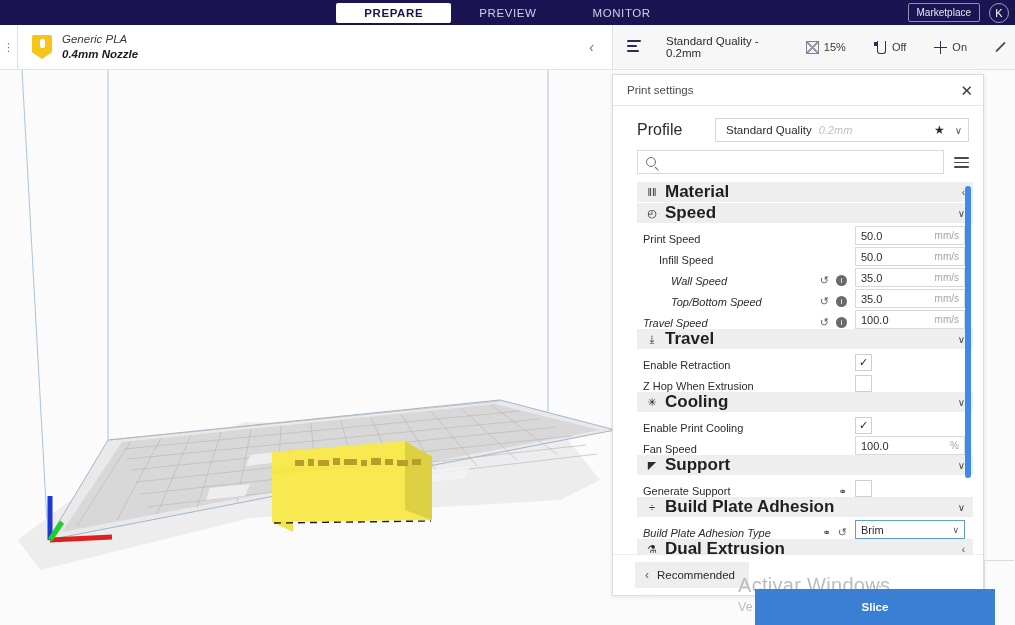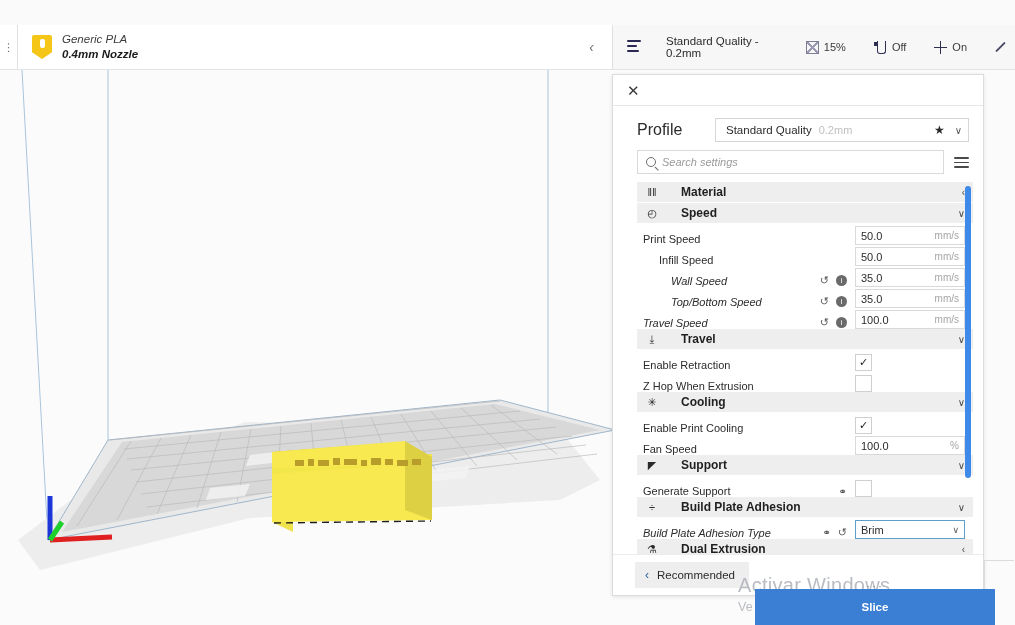--- a/index.html
+++ b/index.html
@@ -147,21 +147,21 @@
 
   .sp-profile-row {
     display: flex; align-items: center; padding: 12px 14px 8px 24px; gap: 0;
   }
   .sp-profile-label { font-size: 16px; color: #2b2b2b; width: 78px; }
   .profile-select {
     flex: 1 1 auto; height: 24px; border: 1px solid #d6d6d6; background:#fff;
     display: flex; align-items: center; padding: 0 6px 0 10px; cursor: pointer;
   }
   .profile-name { font-size: 11.5px; color: #2b2b2b; }
-  .profile-sub { font-size: 11px; color: #bfbfbf; margin-left: 7px; flex:1 1 auto; }
+  .profile-sub { font-size: 11px; color: #bfbfbf; margin-left: 7px; flex:1 1 auto;font-style:italic; }
   .star-icon { color: #2b2b2b; font-size: 12px; margin-right: 10px; }
   .chev { color: #555; font-size: 10px; }
 
   .sp-search-row {
     display: flex; align-items: center; padding: 0 14px 8px 24px; gap: 10px;
   }
   .search-box {
     flex: 1 1 auto; height: 24px; border: 1px solid #d9d9d9; background: #fff;
     display: flex; align-items: center; padding: 0 8px; gap: 6px;
   }
@@ -186,21 +186,21 @@
     flex: 1 1 auto; position: relative; overflow: hidden;
     margin: 0 10px 0 24px; border-top: 0;
   }
   .sp-list { position: relative; }
 
   .cat-row {
     height: 21px; background: #eeeeee; display: flex; align-items: center;
     padding: 0 8px 0 6px; cursor: pointer; border-bottom: 1px solid #fff;
   }
   .cat-icon { width: 18px; text-align: center; font-size: 11px; color:#2b2b2b; flex:none; }
-  .cat-label { font-size: 12px; font-weight: 700; color: #1f1f1f; flex: 1 1 auto; margin-left: 20px; }
+  .cat-label { font-size: 17px; font-weight: 700; color: #1f1f1f; flex: 1 1 auto; margin-left: 4px; }
   .cat-chev { font-size: 10px; color: #4a4a4a; }
 
   .set-row {
     height: 21px; display: flex; align-items: flex-end; padding: 0 8px 0 6px;
     background: #fff;
   }
   .set-label { font-size: 11px; color: #2b2b2b; flex: 1 1 auto; }
   .set-label.indent1 { padding-left: 16px; }
   .set-label.indent2 { padding-left: 28px; }
   .set-label.italic { font-style: italic; }
@@ -268,20 +268,31 @@
   .panel-outline {
     position: absolute; left: 984px; top: 560px; width: 30px; height: 60px;
     border-left: 1px solid #dcdcdc; border-top: 1px solid #dcdcdc;
   }
 </style>
 </head>
 <body>
 
 <div id="app">
 
+  <div class="topbar">
+    <div class="stage-tabs" id="stage-tabs">
+        <button class="stage-tab active">PREPARE</button>
+        <button class="stage-tab">PREVIEW</button>
+        <button class="stage-tab">MONITOR</button>
+      </div>
+    <div class="topbar-right">
+      <button class="marketplace-btn">Marketplace</button>
+      <div class="avatar">K</div>
+    </div>
+  </div>
 
   <div class="configbar">
     <div class="leftedge-tools">
       <span class="leftedge-dots">⋮</span>
     </div>
 
     <div class="material-zone">
       <div class="spool-icon">
           <i></i>
         </div>
@@ -394,37 +405,37 @@
 
         <line x1="50" y1="470" x2="50" y2="426" stroke="#1c36d8" stroke-width="5"></line>
         <line x1="50" y1="470" x2="112" y2="467" stroke="#e02020" stroke-width="5"></line>
         <line x1="50" y1="470" x2="62" y2="452" stroke="#1dd02a" stroke-width="5"></line>
       </svg>
     </div>
   </div>
 
   <div class="settings-panel">
     <div class="sp-header">
+      <div class="sp-title">Print settings</div>
       <div class="sp-close">✕</div>
     </div>
 
     <div class="sp-profile-row">
       <div class="sp-profile-label">Profile</div>
       <div class="profile-select">
         <span class="profile-name">Standard Quality</span>
         <span class="profile-sub">0.2mm</span>
         <span class="star-icon">★</span>
         <span class="chev">∨</span>
       </div>
     </div>
 
     <div class="sp-search-row">
       <div class="search-box">
         <span class="search-glyph"></span>
-        <input class="search-input" type="text" placeholder="Search settings" style="">
       </div>
       <div class="hamburger">
         <span></span>
           <span></span>
           <span></span>
       </div>
     </div>
 
     <div class="sp-scroll">
       <div class="sp-list" id="settings-list">

